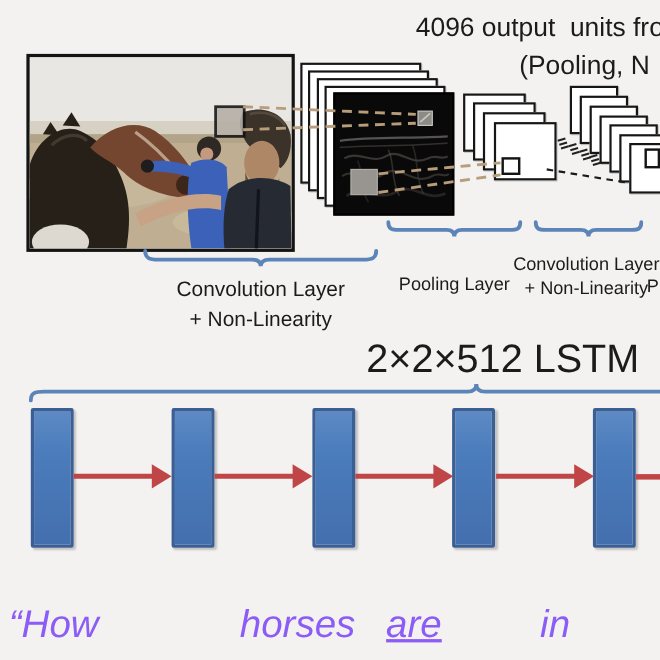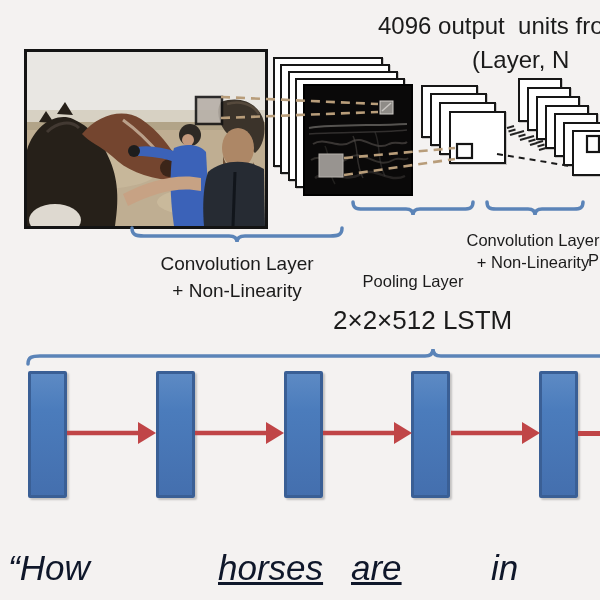--- a/index.html
+++ b/index.html
@@ -18,35 +18,35 @@
   #overlay{position:absolute;left:0;top:0;width:600px;height:600px;z-index:6;pointer-events:none;}
 
   
   .brace{position:absolute;z-index:5;}
 
   
   .txt{position:absolute;color:#1b1b1b;z-index:7;white-space:pre;}
   .hdr1{left:378px;top:12px;font-size:24px;}
   .hdr2{left:472px;top:46px;font-size:24px;}
   .lbl-conv1{left:137px;top:250px;width:200px;text-align:center;font-size:19px;line-height:27px;white-space:normal;}
-  .lbl-pool{left:313px;top:250px;width:200px;text-align:center;font-size:16.5px;margin-top:22px;}
+  .lbl-pool{left:313px;top:250px;width:200px;text-align:center;font-size:16.5px;}
   .lbl-conv2{left:433px;top:229px;width:200px;text-align:center;font-size:16.5px;line-height:22px;white-space:normal;}
   .lbl-pool2{left:588px;top:251px;font-size:16.5px;}
-  .lbl-lstm{left:333px;top:305px;width:200px;text-align:left;font-size:26px;}
+  .lbl-lstm{left:333px;top:305px;width:200px;text-align:left;font-size:36px;}
 
   
   .cell{position:absolute;top:371px;width:39px;height:127px;box-sizing:border-box;border:3px solid #3a5f95;background:linear-gradient(180deg,#5d8ac4 0%,#4b7cbc 30%,#446fae 100%);border-radius:2px;box-shadow:2px 2px 2px rgba(0,0,0,.2);z-index:4;}
   .c1{left:28px;} .c2{left:156px;} .c3{left:284px;} .c4{left:411px;} .c5{left:539px;}
   .arrow{position:absolute;top:419px;width:92px;height:28px;z-index:5;}
   .a1{left:65px;} .a2{left:193px;} .a3{left:321px;} .a4{left:449px;}
   .arrow-stub{position:absolute;left:578px;top:431px;width:22px;height:5px;background:#c04547;z-index:5;}
 
   
-  .word{position:absolute;top:548px;font-size:35px;font-style:italic;color:#0f172a;z-index:7;white-space:pre;}
-  .w0{left:8px;} .w1{left:111px;} .w2{left:218px;text-decoration:underline;} .w3{left:351px;text-decoration:underline;} .w4{left:491px;}
+  .word{position:absolute;top:548px;font-size:35px;font-style:italic;color:#8b5cf6;z-index:7;white-space:pre;}
+  .w0{left:8px;} .w1{left:111px;} .w2{left:218px;} .w3{left:351px;text-decoration:underline;} .w4{left:491px;}
 </style>
 </head>
 <body>
 
 <div id="canvas">
 
   <div class="photo">
     <svg width="238" height="174" viewBox="0 0 238 174">
       <rect x="0" y="0" width="238" height="80" fill="#e9e7e3"></rect>
       <rect x="0" y="58" width="238" height="16" fill="#d7d1c3"></rect>
@@ -144,21 +144,21 @@
     <path d="M2,2 C2,8 5,9 12,9 L55,9 Q62,9 62,15 Q62,9 69,9 L112,9 C119,9 122,8 122,2" stroke="#5b84b8" stroke-width="3.5" fill="none" stroke-linecap="round"></path>
   </svg>
   <svg class="brace" style="left:485px;top:200px;" width="100" height="20" viewBox="0 0 100 20">
     <path d="M2,2 C2,8 5,9 11,9 L43,9 Q50,9 50,15 Q50,9 57,9 L89,9 C95,9 98,8 98,2" stroke="#5b84b8" stroke-width="3.5" fill="none" stroke-linecap="round"></path>
   </svg>
   <svg class="brace" style="left:26px;top:344px;" width="576" height="24" viewBox="0 0 576 24">
     <path d="M2,20 C2,13 6,12 14,12 L399,12 Q407,12 407,5 Q407,12 415,12 L576,12" stroke="#5b84b8" stroke-width="3.5" fill="none" stroke-linecap="round"></path>
   </svg>
 
   <div class="txt hdr1">4096 output  units fro</div>
-  <div class="txt hdr2">(Layer, N</div>
+  <div class="txt hdr2">(Pooling, N</div>
 
   <div class="txt lbl-conv1">
     <div>Convolution Layer</div>
     <div>+ Non-Linearity</div>
   </div>
   <div class="txt lbl-pool">Pooling Layer</div>
   <div class="txt lbl-conv2">
     <div>Convolution Layer</div>
     <div>+ Non-Linearity</div>
   </div>

